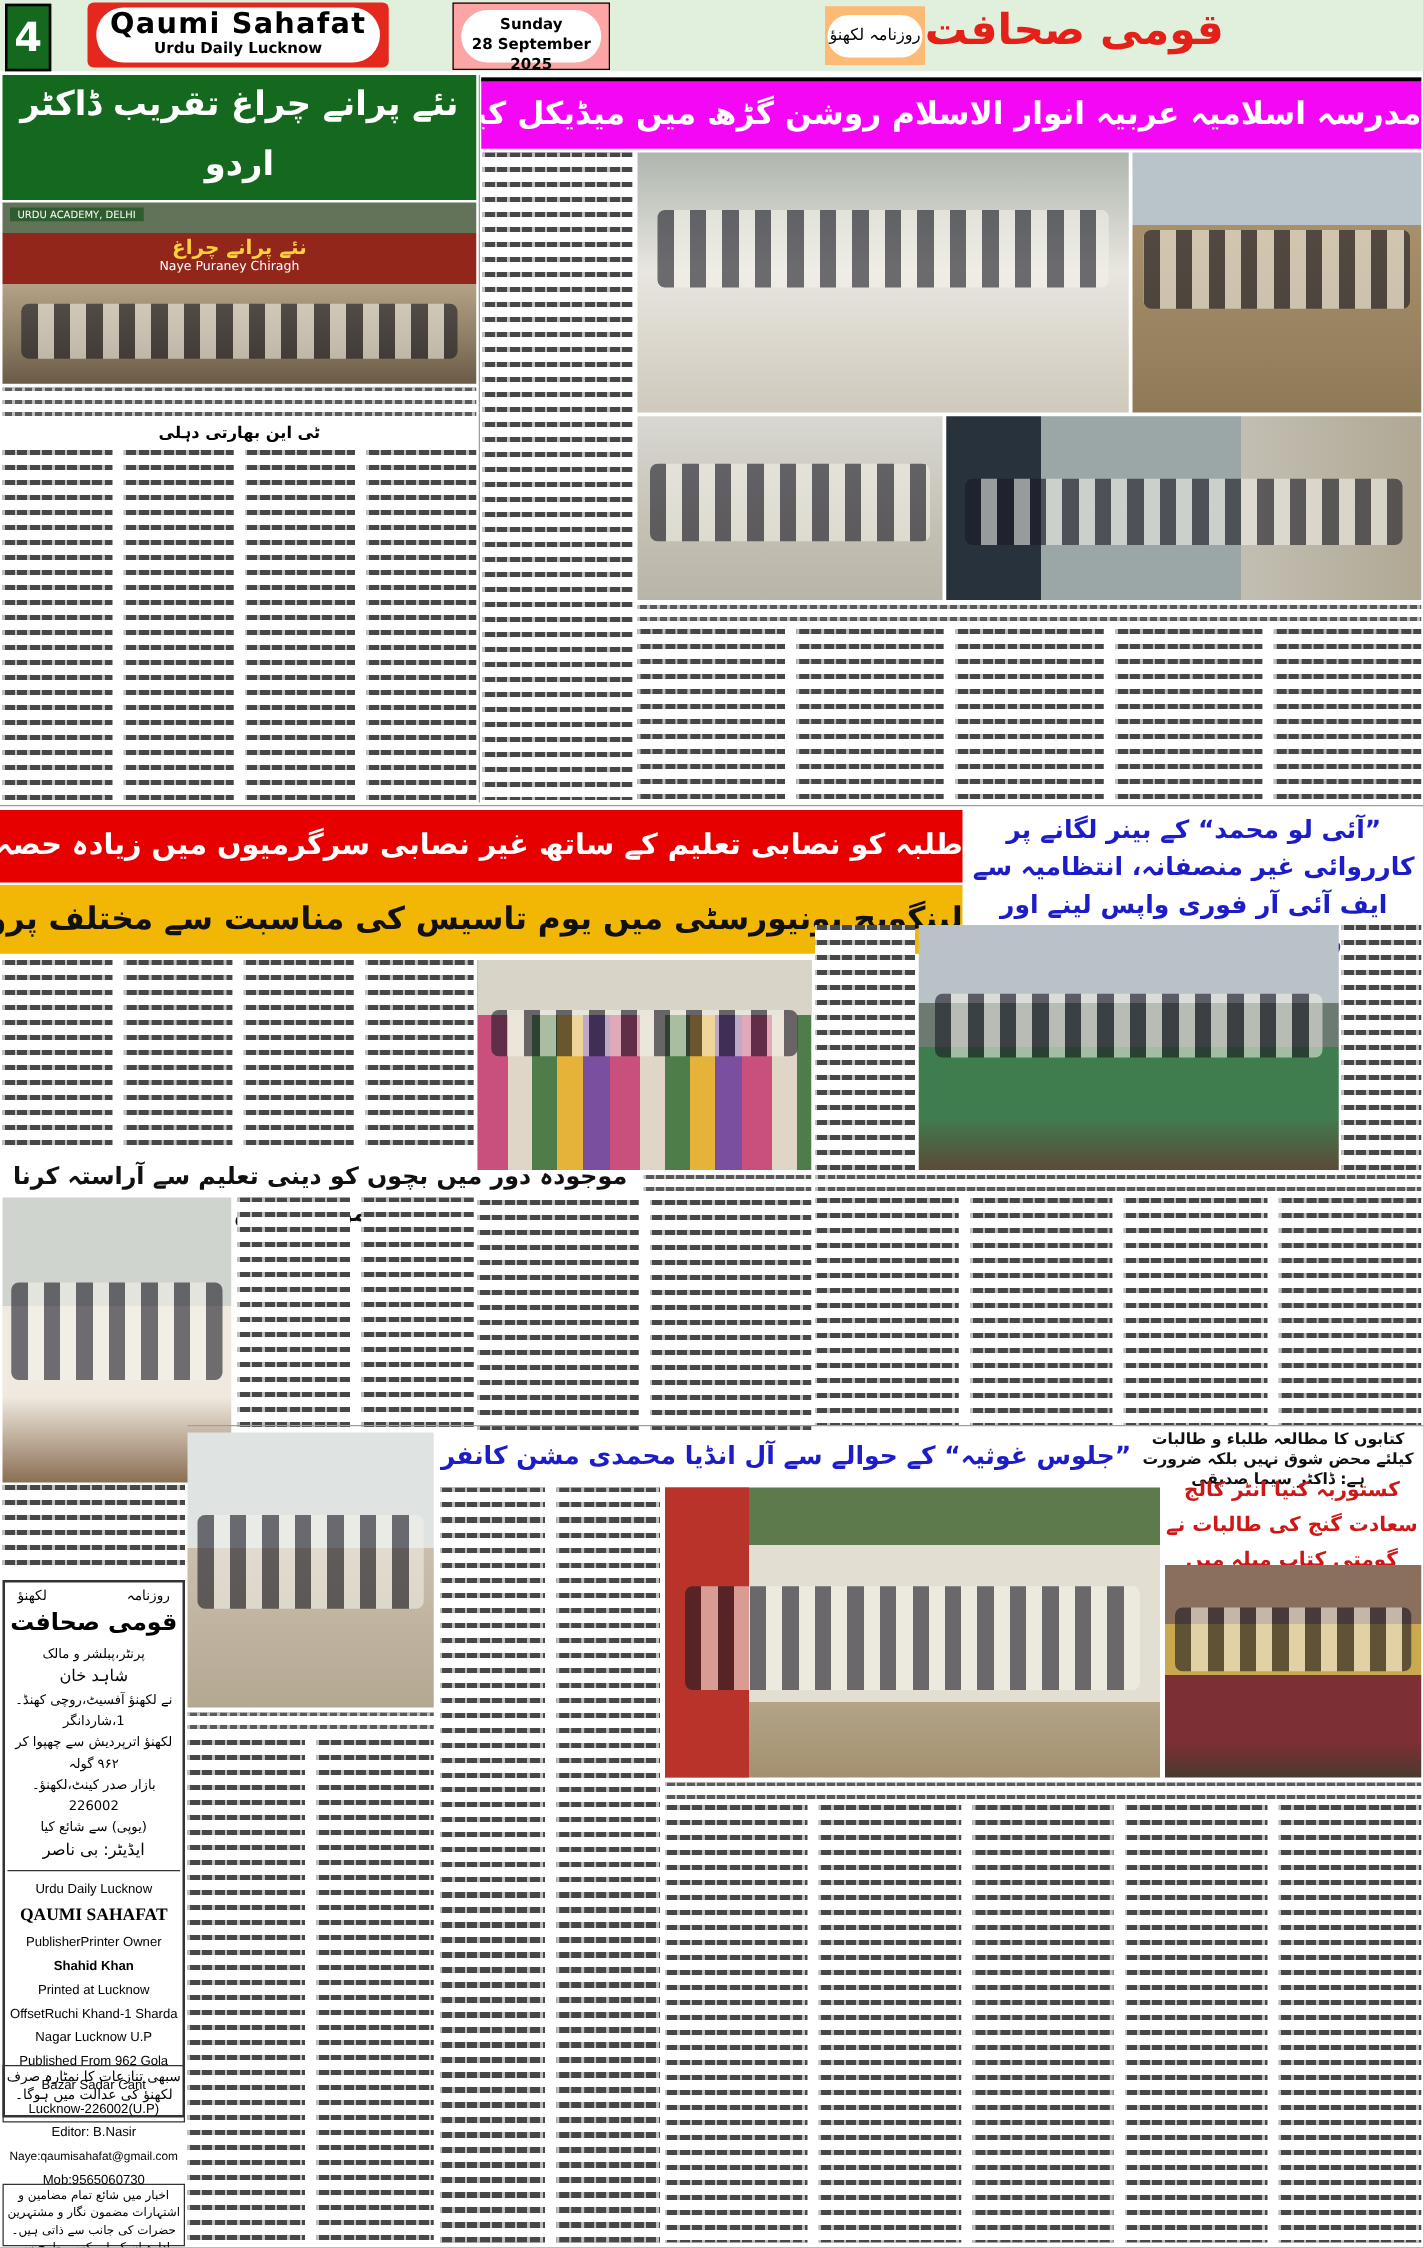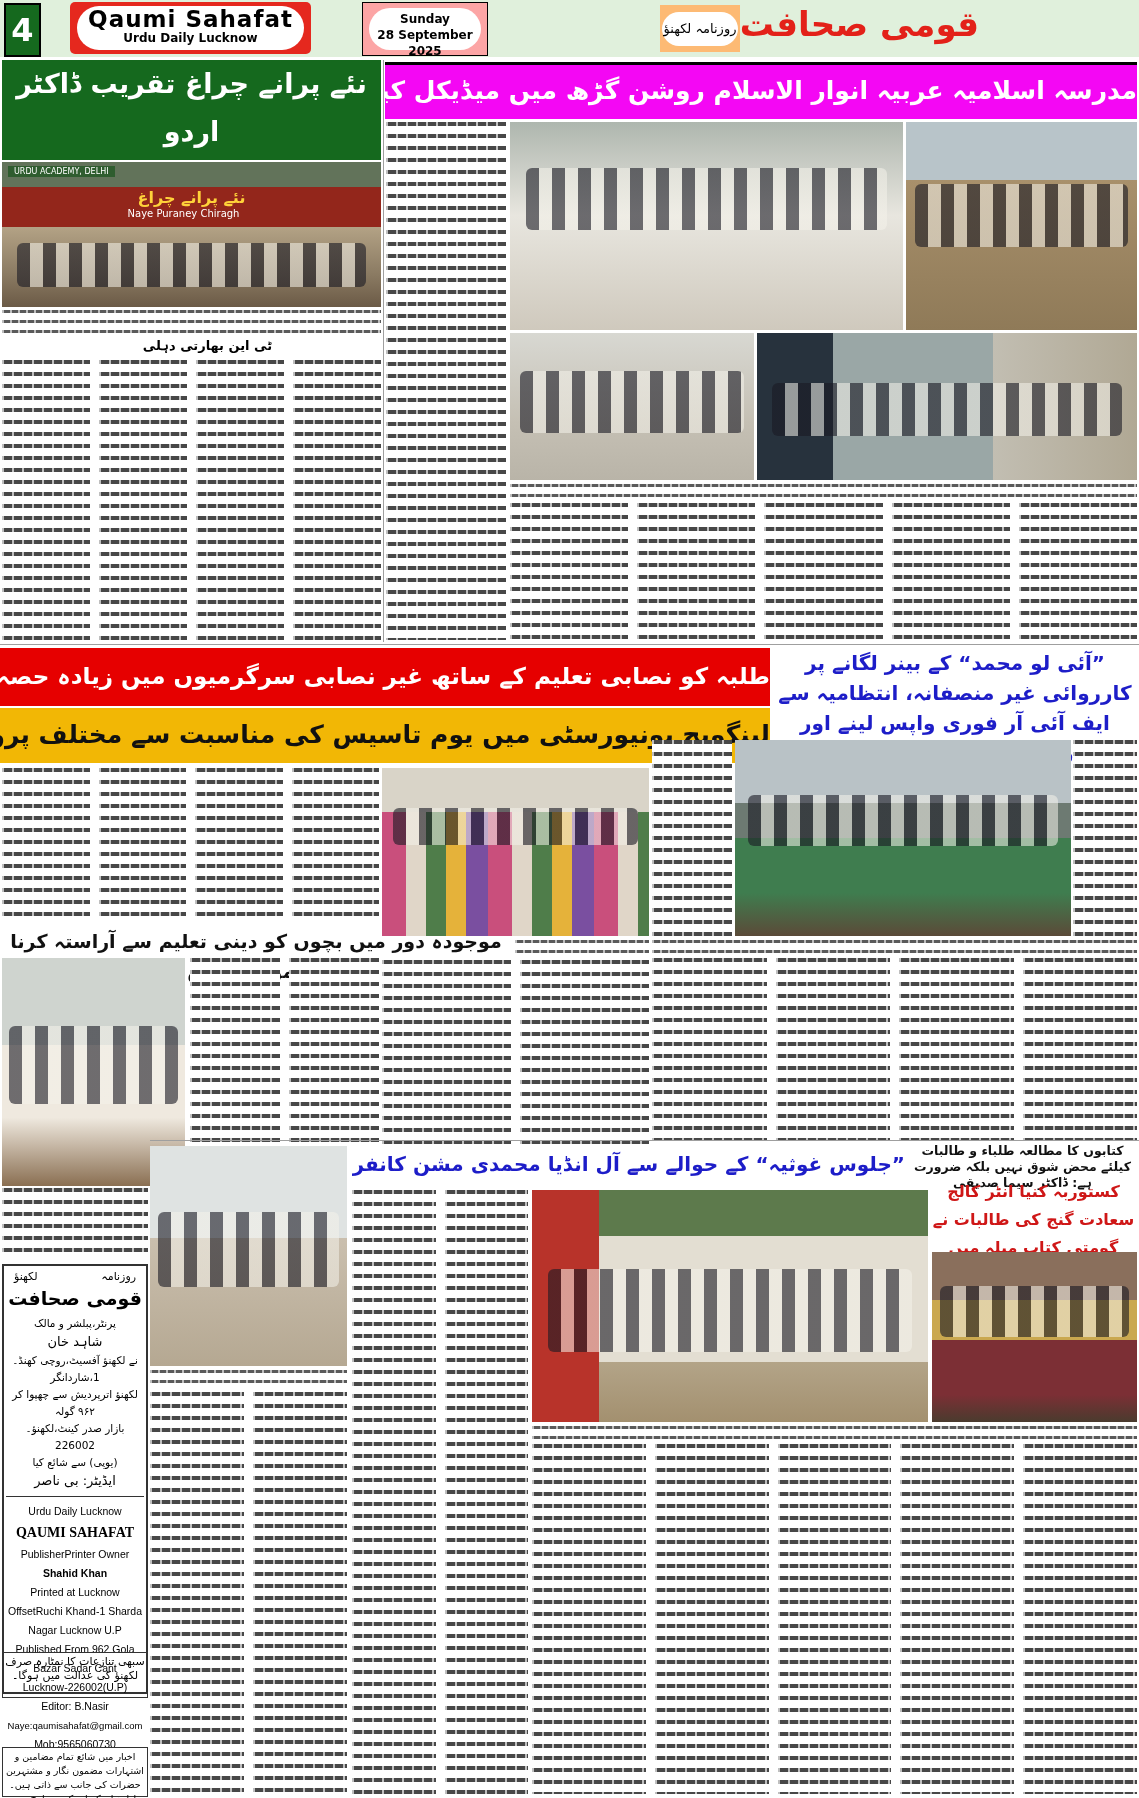--- a/index.html
+++ b/index.html
@@ -99,21 +99,21 @@
 
   <div class="ph" style="left:2px;top:162px;width:379px;height:145px;
        background:linear-gradient(180deg,#62735a 0%,#62735a 17%,#93261b 17%,#93261b 45%,#b3a285 45%,#8a7a62 78%,#6b5a46 100%);">
     <div class="abs" style="left:6px;top:4px;padding:1px 6px;background:#2f5d2f;color:#fff;font-size:8px;">URDU ACADEMY, DELHI</div>
     <div class="abs rtl" style="left:0;right:0;top:26px;text-align:center;color:#ffd23a;font-size:16px;font-weight:bold;">نئے پرانے چراغ</div>
     <div class="abs" style="left:0;right:16px;top:46px;text-align:center;color:#fff;font-size:10px;">Naye Puraney Chiragh</div>
     <div class="people" style="bottom:14%;"></div>
   </div>
 
   <div class="abs cap" style="left:2px;top:310px;width:379px;height:24px;"></div>
-  <div class="abs rtl" style="left:18px;top:338px;width:379px;text-align:center;font-weight:bold;font-size:13px;">ٹی این بھارتی دہلی</div>
+  <div class="abs rtl" style="left:2px;top:338px;width:379px;text-align:center;font-weight:bold;font-size:13px;">ٹی این بھارتی دہلی</div>
   <div class="abs cols" style="left:2px;top:360px;width:379px;height:280px;">
     <div class="tx"></div>
     <div class="tx"></div>
     <div class="tx"></div>
     <div class="tx"></div>
   </div>
 
   <div class="vr" style="left:383px;top:60px;height:582px;"></div>
 
   <div class="band-magenta rtl">مدرسہ اسلامیہ عربیہ انوار الاسلام روشن گڑھ میں میڈیکل کیمپ کا انعقاد</div>

